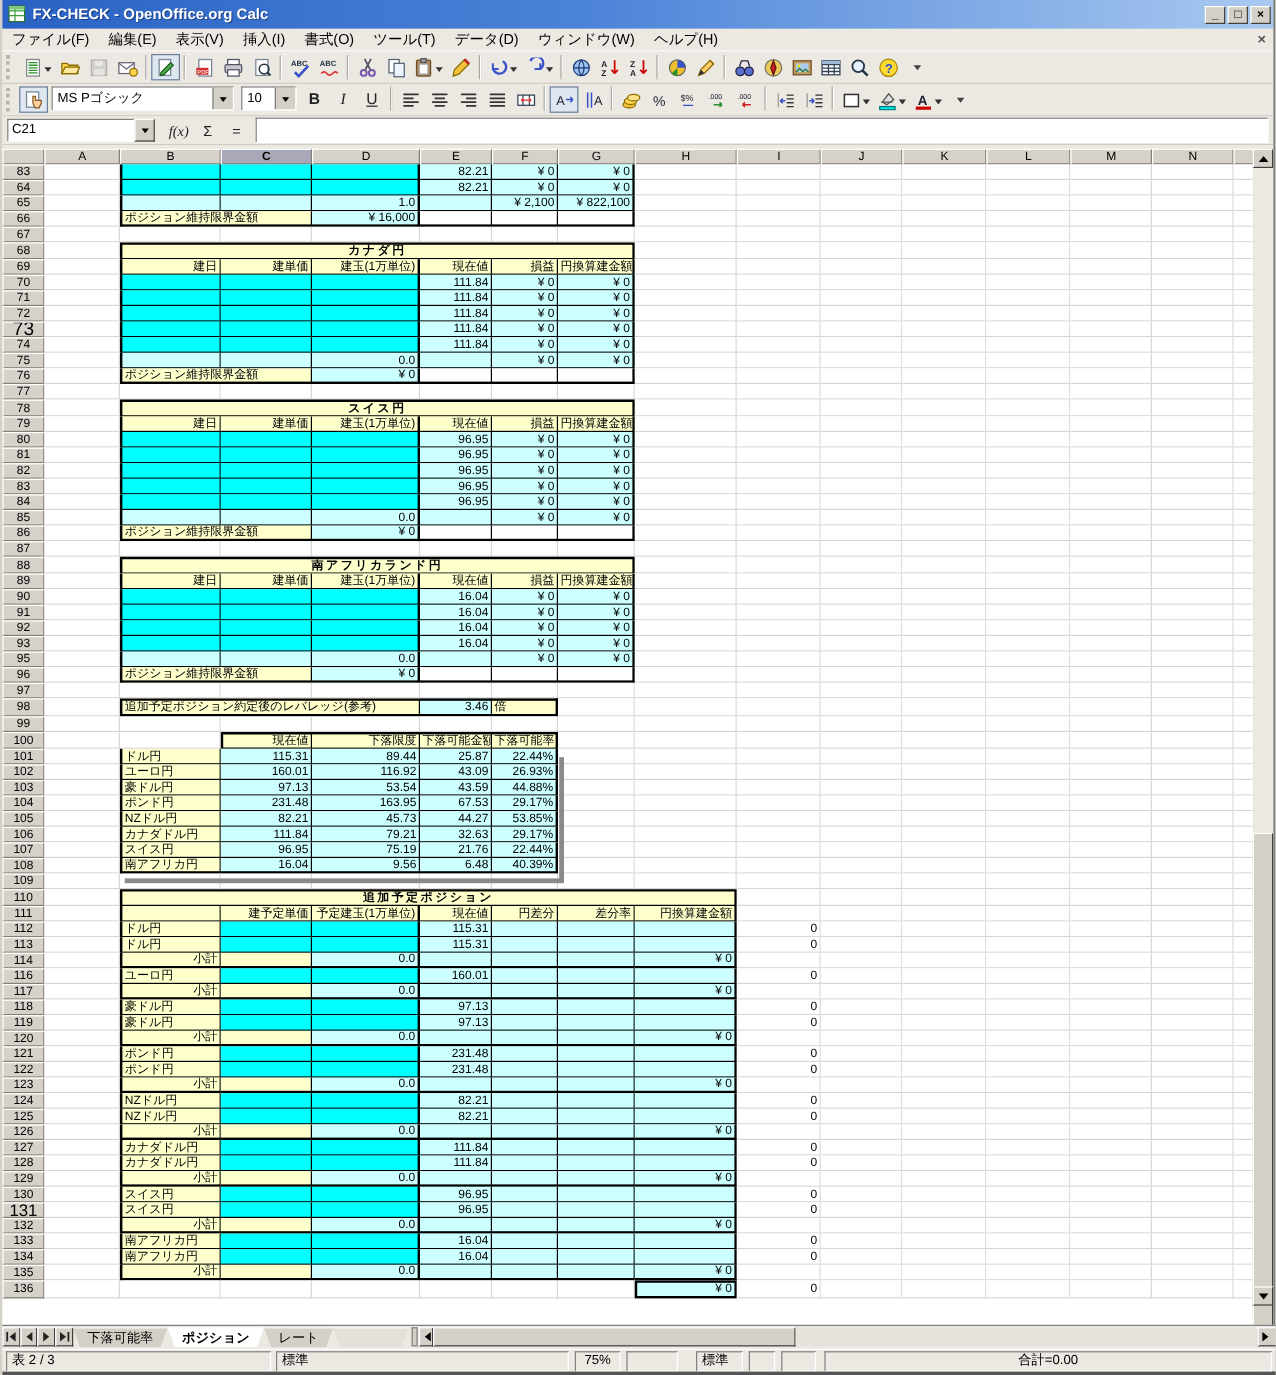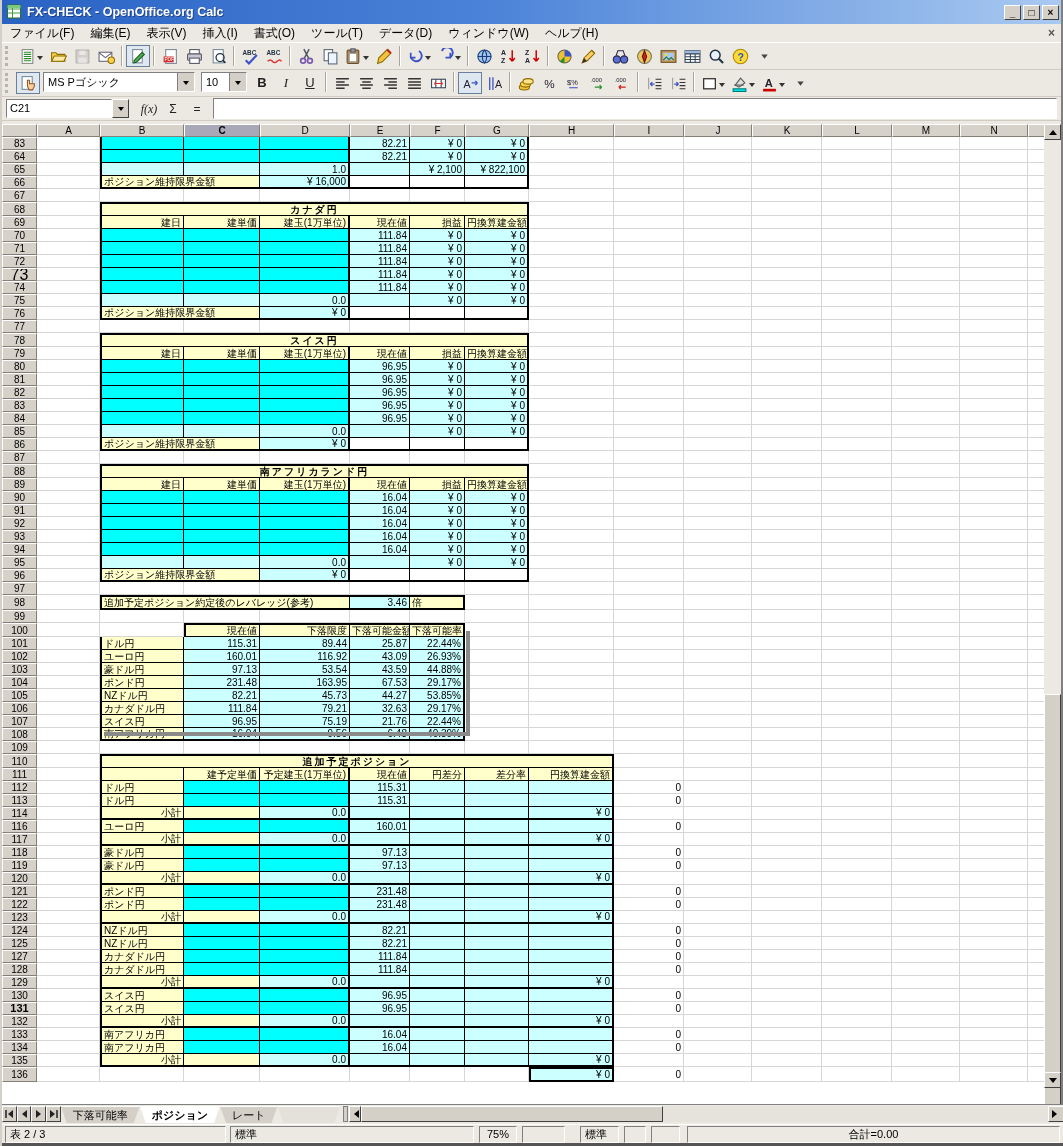--- a/index.html
+++ b/index.html
@@ -1178,38 +1178,20 @@
             <td></td>
             <td></td>
             <td></td>
             <td></td>
             <td></td>
             <td></td>
             <td></td>
             <td></td>
           </tr>
           <tr style="height: 12.8533px;">
-            <th class="rh" style="font-size: 10px;">94</th>
-            <td></td>
-            <td class="bg-c" style="border-right: 1px solid rgb(0, 0, 0); border-bottom: 1px solid rgb(0, 0, 0); border-left: 2px solid rgb(0, 0, 0);"></td>
-            <td class="bg-c" style="border-right: 1px solid rgb(0, 0, 0); border-bottom: 1px solid rgb(0, 0, 0);"></td>
-            <td class="bg-c" style="border-right: 2px solid rgb(0, 0, 0); border-bottom: 1px solid rgb(0, 0, 0);"></td>
-            <td class="bg-p al-r" style="border-right: 1px solid rgb(0, 0, 0); border-bottom: 1px solid rgb(0, 0, 0);">16.04</td>
-            <td class="bg-p al-r" style="border-right: 1px solid rgb(0, 0, 0); border-bottom: 1px solid rgb(0, 0, 0);">¥ 0</td>
-            <td class="bg-p al-r" style="border-right: 2px solid rgb(0, 0, 0); border-bottom: 1px solid rgb(0, 0, 0);">¥ 0</td>
-            <td></td>
-            <td></td>
-            <td></td>
-            <td></td>
-            <td></td>
-            <td></td>
-            <td></td>
-            <td></td>
-          </tr>
-          <tr style="height: 12.8533px;">
             <th class="rh" style="font-size: 10px;">95</th>
             <td></td>
             <td class="bg-p" style="border-right: 1px solid rgb(0, 0, 0); border-bottom: 1px solid rgb(0, 0, 0); border-left: 2px solid rgb(0, 0, 0);"></td>
             <td class="bg-p" style="border-right: 1px solid rgb(0, 0, 0); border-bottom: 1px solid rgb(0, 0, 0);"></td>
             <td class="bg-p al-r" style="border-right: 2px solid rgb(0, 0, 0); border-bottom: 1px solid rgb(0, 0, 0);">0.0</td>
             <td class="bg-p" style="border-right: 1px solid rgb(0, 0, 0); border-bottom: 1px solid rgb(0, 0, 0);"></td>
             <td class="bg-p al-r" style="border-right: 1px solid rgb(0, 0, 0); border-bottom: 1px solid rgb(0, 0, 0);">¥ 0</td>
             <td class="bg-p al-r" style="border-right: 2px solid rgb(0, 0, 0); border-bottom: 1px solid rgb(0, 0, 0);">¥ 0</td>
             <td></td>
             <td></td>
@@ -1727,93 +1709,111 @@
             <td class="bg-p" style="border-right: 2px solid rgb(0, 0, 0); border-bottom: 1px solid rgb(0, 0, 0);"></td>
             <td class="al-r">0</td>
             <td></td>
             <td></td>
             <td></td>
             <td></td>
             <td></td>
             <td></td>
           </tr>
           <tr style="height: 12.8533px;">
-            <th class="rh" style="font-size: 10px;">127</th>
-            <td></td>
-            <td class="bg-y al-l" style="border-right: 1px solid rgb(0, 0, 0); border-bottom: 1px solid rgb(0, 0, 0); border-left: 2px solid rgb(0, 0, 0);">カナダドル円</td>
-            <td class="bg-c" style="border-right: 1px solid rgb(0, 0, 0); border-bottom: 1px solid rgb(0, 0, 0);"></td>
-            <td class="bg-c" style="border-right: 2px solid rgb(0, 0, 0); border-bottom: 1px solid rgb(0, 0, 0);"></td>
-            <td class="bg-p al-r" style="border-right: 1px solid rgb(0, 0, 0); border-bottom: 1px solid rgb(0, 0, 0);">111.84</td>
-            <td class="bg-p" style="border-right: 1px solid rgb(0, 0, 0); border-bottom: 1px solid rgb(0, 0, 0);"></td>
-            <td class="bg-p" style="border-right: 1px solid rgb(0, 0, 0); border-bottom: 1px solid rgb(0, 0, 0);"></td>
-            <td class="bg-p" style="border-right: 2px solid rgb(0, 0, 0); border-bottom: 1px solid rgb(0, 0, 0);"></td>
-            <td class="al-r">0</td>
-            <td></td>
-            <td></td>
-            <td></td>
-            <td></td>
-            <td></td>
-            <td></td>
-          </tr>
-          <tr style="height: 12.8533px;">
-            <th class="rh" style="font-size: 10px;">128</th>
-            <td></td>
-            <td class="bg-y al-l" style="border-right: 1px solid rgb(0, 0, 0); border-bottom: 1px solid rgb(0, 0, 0); border-left: 2px solid rgb(0, 0, 0);">カナダドル円</td>
-            <td class="bg-c" style="border-right: 1px solid rgb(0, 0, 0); border-bottom: 1px solid rgb(0, 0, 0);"></td>
-            <td class="bg-c" style="border-right: 2px solid rgb(0, 0, 0); border-bottom: 1px solid rgb(0, 0, 0);"></td>
-            <td class="bg-p al-r" style="border-right: 1px solid rgb(0, 0, 0); border-bottom: 1px solid rgb(0, 0, 0);">111.84</td>
-            <td class="bg-p" style="border-right: 1px solid rgb(0, 0, 0); border-bottom: 1px solid rgb(0, 0, 0);"></td>
-            <td class="bg-p" style="border-right: 1px solid rgb(0, 0, 0); border-bottom: 1px solid rgb(0, 0, 0);"></td>
-            <td class="bg-p" style="border-right: 2px solid rgb(0, 0, 0); border-bottom: 1px solid rgb(0, 0, 0);"></td>
-            <td class="al-r">0</td>
-            <td></td>
-            <td></td>
-            <td></td>
-            <td></td>
-            <td></td>
-            <td></td>
-          </tr>
-          <tr style="height: 12.8533px;">
-            <th class="rh" style="font-size: 10px;">129</th>
+            <th class="rh" style="font-size: 10px;">126</th>
             <td></td>
             <td class="bg-y al-r" style="border-right: 1px solid rgb(0, 0, 0); border-bottom: 2px solid rgb(0, 0, 0); border-left: 2px solid rgb(0, 0, 0);">小計</td>
             <td class="bg-y" style="border-right: 1px solid rgb(0, 0, 0); border-bottom: 2px solid rgb(0, 0, 0);"></td>
             <td class="bg-p al-r" style="border-right: 2px solid rgb(0, 0, 0); border-bottom: 2px solid rgb(0, 0, 0);">0.0</td>
             <td class="bg-p" style="border-right: 1px solid rgb(0, 0, 0); border-bottom: 2px solid rgb(0, 0, 0);"></td>
             <td class="bg-p" style="border-right: 1px solid rgb(0, 0, 0); border-bottom: 2px solid rgb(0, 0, 0);"></td>
             <td class="bg-p" style="border-right: 1px solid rgb(0, 0, 0); border-bottom: 2px solid rgb(0, 0, 0);"></td>
             <td class="bg-p al-r" style="border-right: 2px solid rgb(0, 0, 0); border-bottom: 2px solid rgb(0, 0, 0);">¥ 0</td>
             <td></td>
             <td></td>
             <td></td>
             <td></td>
             <td></td>
             <td></td>
             <td></td>
           </tr>
           <tr style="height: 12.8533px;">
-            <th class="rh" style="font-size: 10px;">130</th>
-            <td></td>
-            <td class="bg-y al-l" style="border-right: 1px solid rgb(0, 0, 0); border-bottom: 1px solid rgb(0, 0, 0); border-left: 2px solid rgb(0, 0, 0);">スイス円</td>
-            <td class="bg-c" style="border-right: 1px solid rgb(0, 0, 0); border-bottom: 1px solid rgb(0, 0, 0);"></td>
-            <td class="bg-c" style="border-right: 2px solid rgb(0, 0, 0); border-bottom: 1px solid rgb(0, 0, 0);"></td>
-            <td class="bg-p al-r" style="border-right: 1px solid rgb(0, 0, 0); border-bottom: 1px solid rgb(0, 0, 0);">96.95</td>
+            <th class="rh" style="font-size: 10px;">127</th>
+            <td></td>
+            <td class="bg-y al-l" style="border-right: 1px solid rgb(0, 0, 0); border-bottom: 1px solid rgb(0, 0, 0); border-left: 2px solid rgb(0, 0, 0);">カナダドル円</td>
+            <td class="bg-c" style="border-right: 1px solid rgb(0, 0, 0); border-bottom: 1px solid rgb(0, 0, 0);"></td>
+            <td class="bg-c" style="border-right: 2px solid rgb(0, 0, 0); border-bottom: 1px solid rgb(0, 0, 0);"></td>
+            <td class="bg-p al-r" style="border-right: 1px solid rgb(0, 0, 0); border-bottom: 1px solid rgb(0, 0, 0);">111.84</td>
             <td class="bg-p" style="border-right: 1px solid rgb(0, 0, 0); border-bottom: 1px solid rgb(0, 0, 0);"></td>
             <td class="bg-p" style="border-right: 1px solid rgb(0, 0, 0); border-bottom: 1px solid rgb(0, 0, 0);"></td>
             <td class="bg-p" style="border-right: 2px solid rgb(0, 0, 0); border-bottom: 1px solid rgb(0, 0, 0);"></td>
             <td class="al-r">0</td>
             <td></td>
             <td></td>
             <td></td>
             <td></td>
             <td></td>
             <td></td>
           </tr>
           <tr style="height: 12.8533px;">
-            <th class="rh" style="font-size: 11px; font-weight: bold;">131</th>
+            <th class="rh" style="font-size: 10px;">128</th>
+            <td></td>
+            <td class="bg-y al-l" style="border-right: 1px solid rgb(0, 0, 0); border-bottom: 1px solid rgb(0, 0, 0); border-left: 2px solid rgb(0, 0, 0);">カナダドル円</td>
+            <td class="bg-c" style="border-right: 1px solid rgb(0, 0, 0); border-bottom: 1px solid rgb(0, 0, 0);"></td>
+            <td class="bg-c" style="border-right: 2px solid rgb(0, 0, 0); border-bottom: 1px solid rgb(0, 0, 0);"></td>
+            <td class="bg-p al-r" style="border-right: 1px solid rgb(0, 0, 0); border-bottom: 1px solid rgb(0, 0, 0);">111.84</td>
+            <td class="bg-p" style="border-right: 1px solid rgb(0, 0, 0); border-bottom: 1px solid rgb(0, 0, 0);"></td>
+            <td class="bg-p" style="border-right: 1px solid rgb(0, 0, 0); border-bottom: 1px solid rgb(0, 0, 0);"></td>
+            <td class="bg-p" style="border-right: 2px solid rgb(0, 0, 0); border-bottom: 1px solid rgb(0, 0, 0);"></td>
+            <td class="al-r">0</td>
+            <td></td>
+            <td></td>
+            <td></td>
+            <td></td>
+            <td></td>
+            <td></td>
+          </tr>
+          <tr style="height: 12.8533px;">
+            <th class="rh" style="font-size: 10px;">129</th>
+            <td></td>
+            <td class="bg-y al-r" style="border-right: 1px solid rgb(0, 0, 0); border-bottom: 2px solid rgb(0, 0, 0); border-left: 2px solid rgb(0, 0, 0);">小計</td>
+            <td class="bg-y" style="border-right: 1px solid rgb(0, 0, 0); border-bottom: 2px solid rgb(0, 0, 0);"></td>
+            <td class="bg-p al-r" style="border-right: 2px solid rgb(0, 0, 0); border-bottom: 2px solid rgb(0, 0, 0);">0.0</td>
+            <td class="bg-p" style="border-right: 1px solid rgb(0, 0, 0); border-bottom: 2px solid rgb(0, 0, 0);"></td>
+            <td class="bg-p" style="border-right: 1px solid rgb(0, 0, 0); border-bottom: 2px solid rgb(0, 0, 0);"></td>
+            <td class="bg-p" style="border-right: 1px solid rgb(0, 0, 0); border-bottom: 2px solid rgb(0, 0, 0);"></td>
+            <td class="bg-p al-r" style="border-right: 2px solid rgb(0, 0, 0); border-bottom: 2px solid rgb(0, 0, 0);">¥ 0</td>
+            <td></td>
+            <td></td>
+            <td></td>
+            <td></td>
+            <td></td>
+            <td></td>
+            <td></td>
+          </tr>
+          <tr style="height: 12.8533px;">
+            <th class="rh" style="font-size: 10px;">130</th>
+            <td></td>
+            <td class="bg-y al-l" style="border-right: 1px solid rgb(0, 0, 0); border-bottom: 1px solid rgb(0, 0, 0); border-left: 2px solid rgb(0, 0, 0);">スイス円</td>
+            <td class="bg-c" style="border-right: 1px solid rgb(0, 0, 0); border-bottom: 1px solid rgb(0, 0, 0);"></td>
+            <td class="bg-c" style="border-right: 2px solid rgb(0, 0, 0); border-bottom: 1px solid rgb(0, 0, 0);"></td>
+            <td class="bg-p al-r" style="border-right: 1px solid rgb(0, 0, 0); border-bottom: 1px solid rgb(0, 0, 0);">96.95</td>
+            <td class="bg-p" style="border-right: 1px solid rgb(0, 0, 0); border-bottom: 1px solid rgb(0, 0, 0);"></td>
+            <td class="bg-p" style="border-right: 1px solid rgb(0, 0, 0); border-bottom: 1px solid rgb(0, 0, 0);"></td>
+            <td class="bg-p" style="border-right: 2px solid rgb(0, 0, 0); border-bottom: 1px solid rgb(0, 0, 0);"></td>
+            <td class="al-r">0</td>
+            <td></td>
+            <td></td>
+            <td></td>
+            <td></td>
+            <td></td>
+            <td></td>
+          </tr>
+          <tr style="height: 12.8533px;">
+            <th class="rh" style="font-size: 14px;">131</th>
             <td></td>
             <td class="bg-y al-l" style="border-right: 1px solid rgb(0, 0, 0); border-bottom: 1px solid rgb(0, 0, 0); border-left: 2px solid rgb(0, 0, 0);">スイス円</td>
             <td class="bg-c" style="border-right: 1px solid rgb(0, 0, 0); border-bottom: 1px solid rgb(0, 0, 0);"></td>
             <td class="bg-c" style="border-right: 2px solid rgb(0, 0, 0); border-bottom: 1px solid rgb(0, 0, 0);"></td>
             <td class="bg-p al-r" style="border-right: 1px solid rgb(0, 0, 0); border-bottom: 1px solid rgb(0, 0, 0);">96.95</td>
             <td class="bg-p" style="border-right: 1px solid rgb(0, 0, 0); border-bottom: 1px solid rgb(0, 0, 0);"></td>
             <td class="bg-p" style="border-right: 1px solid rgb(0, 0, 0); border-bottom: 1px solid rgb(0, 0, 0);"></td>
             <td class="bg-p" style="border-right: 2px solid rgb(0, 0, 0); border-bottom: 1px solid rgb(0, 0, 0);"></td>
             <td class="al-r">0</td>
             <td></td>

